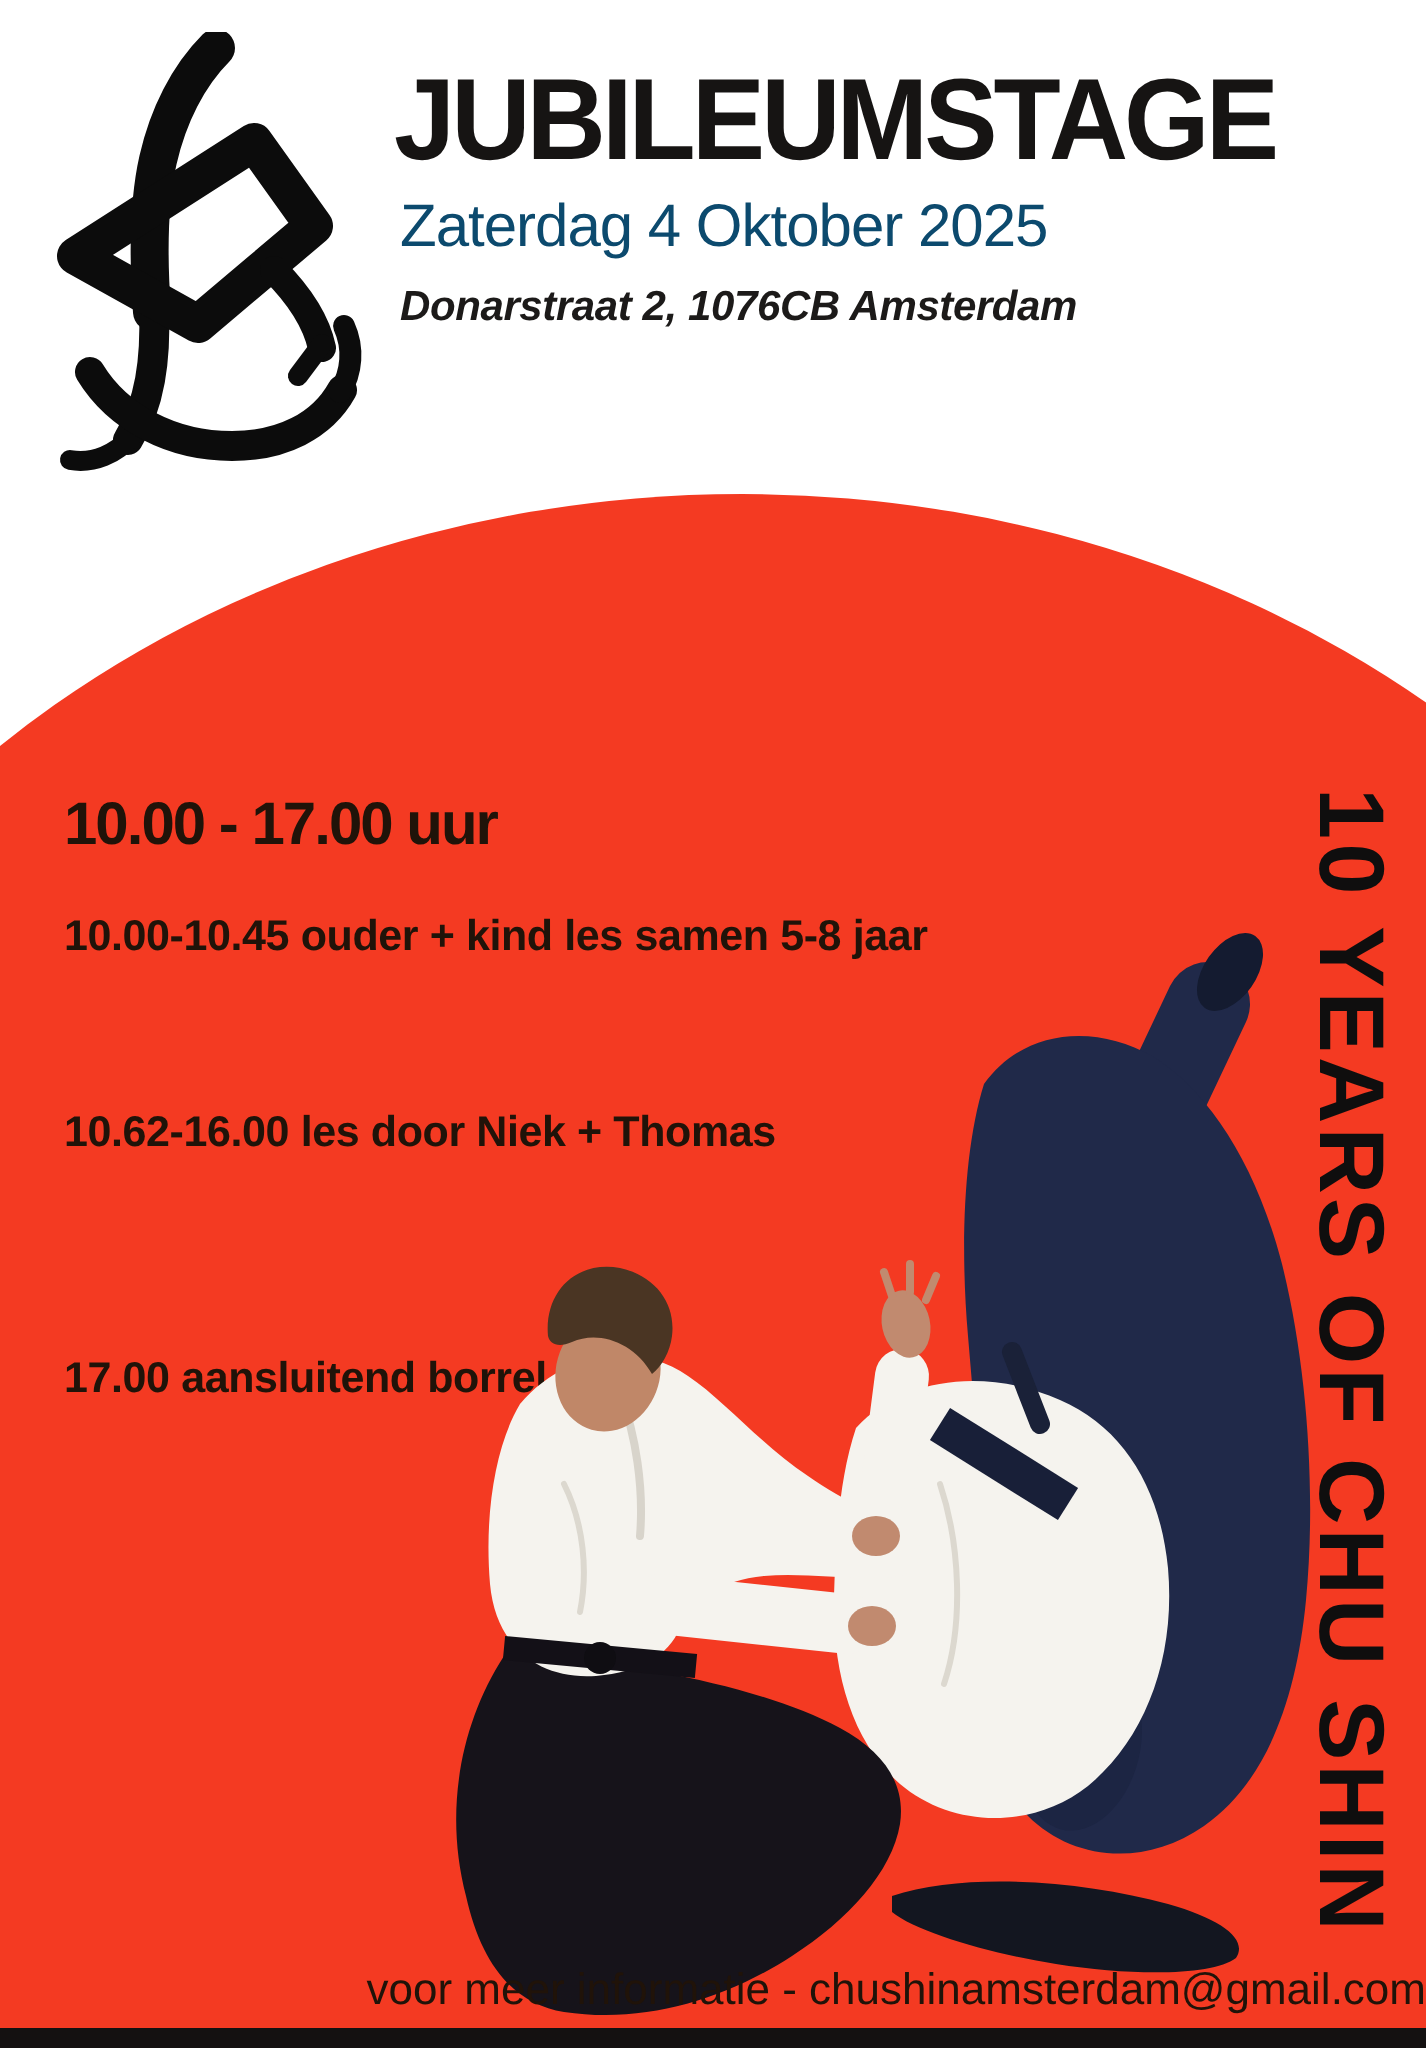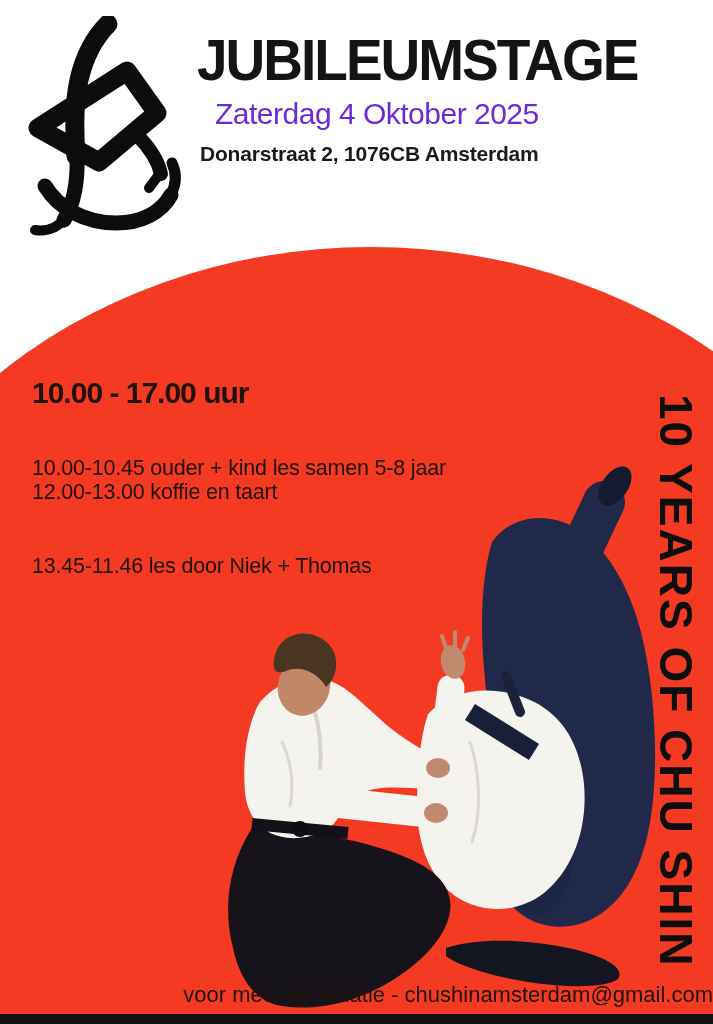--- a/index.html
+++ b/index.html
@@ -13,33 +13,33 @@
     border-radius:50%; background:var(--red,#F43A22); z-index:1;
   }
   .kanji { position:absolute; left:22px; top:16px; z-index:2; }
   .header-title {
     position:absolute; left:197px; top:26px; z-index:2;
     font-size:55px; font-weight:800; letter-spacing:-2px; color:#161413;
     transform:scaleY(1.05); transform-origin:left top; white-space:nowrap;
   }
   .header-date {
     position:absolute; left:200px; top:97px; z-index:2;
-    font-size:30px; font-weight:500; letter-spacing:-0.5px; color:#6d28d9; white-space:nowrap;margin-left:15px;
+    font-size:30px; font-weight:500; letter-spacing:-0.5px; color:#0c4a6e; white-space:nowrap;
   }
   .header-address {
     position:absolute; left:200px; top:142px; z-index:2;
-    font-size:21px; font-weight:600; letter-spacing:-0.2px; color:#1c1a19; white-space:nowrap;
+    font-size:21px; font-weight:600; letter-spacing:-0.2px; color:#1c1a19; white-space:nowrap;font-style:italic;
   }
   .schedule-heading {
-    position:absolute; left:32px; top:376px; z-index:2;
+    position:absolute; left:32px; top:396px; z-index:2;
     font-size:30px; font-weight:800; letter-spacing:-1px; color:var(--text-dark,#1E120B); white-space:nowrap;
   }
   .schedule-block {
     position:absolute; left:32px; z-index:2;
-    font-size:21.5px; font-weight:400; line-height:24px; letter-spacing:-0.2px;
+    font-size:21.5px; font-weight:700; line-height:24px; letter-spacing:-0.2px;
     color:var(--text-dark,#1E120B); white-space:nowrap;
   }
   .block-morning   { top:456px; }
   .block-afternoon { top:554px; }
   .block-closing   { top:677px; }
   .photo { position:absolute; left:0; top:0; z-index:3; }
   .vertical-banner {
     position:absolute; left:703px; top:394px; z-index:4;
     transform:rotate(90deg); transform-origin:0 0;
     font-size:46px; font-weight:800; letter-spacing:2px;
@@ -78,27 +78,29 @@
   </svg>
 
   <div class="header-title">JUBILEUMSTAGE</div>
   <div class="header-date">Zaterdag 4 Oktober 2025</div>
   <div class="header-address">Donarstraat 2, 1076CB Amsterdam</div>
 
   <div class="schedule-heading">10.00 - 17.00 uur</div>
 
   <div class="schedule-block block-morning">
     <div>10.00-10.45 ouder + kind les samen 5-8 jaar</div>
-    <div>12.00-13.00 koffie en taart</div>
   </div>
 
   <div class="schedule-block block-afternoon">
-    <div>13.45-11.46 les door Niek + Thomas</div>
+    <div>10.62-16.00 les door Niek + Thomas</div>
   </div>
 
+  <div class="schedule-block block-closing">
+    <div>17.00 aansluitend borrel</div>
+  </div>
 
   <svg class="photo" width="713" height="1024" viewBox="0 0 713 1024" fill="none">
 
     <g>
 
       <line x1="534" y1="650" x2="604" y2="502" stroke="#202949" stroke-width="42" stroke-linecap="round"></line>
       <ellipse cx="615" cy="486" rx="22" ry="13" transform="rotate(-55 615 486)" fill="#141b30"></ellipse>
 
       <path d="M 492,542 C 512,514 548,512 576,528 C 604,545 628,582 641,632 C 654,684 658,748 653,800
                C 648,852 632,892 602,913 C 572,934 536,930 514,908 C 494,888 488,852 490,812

